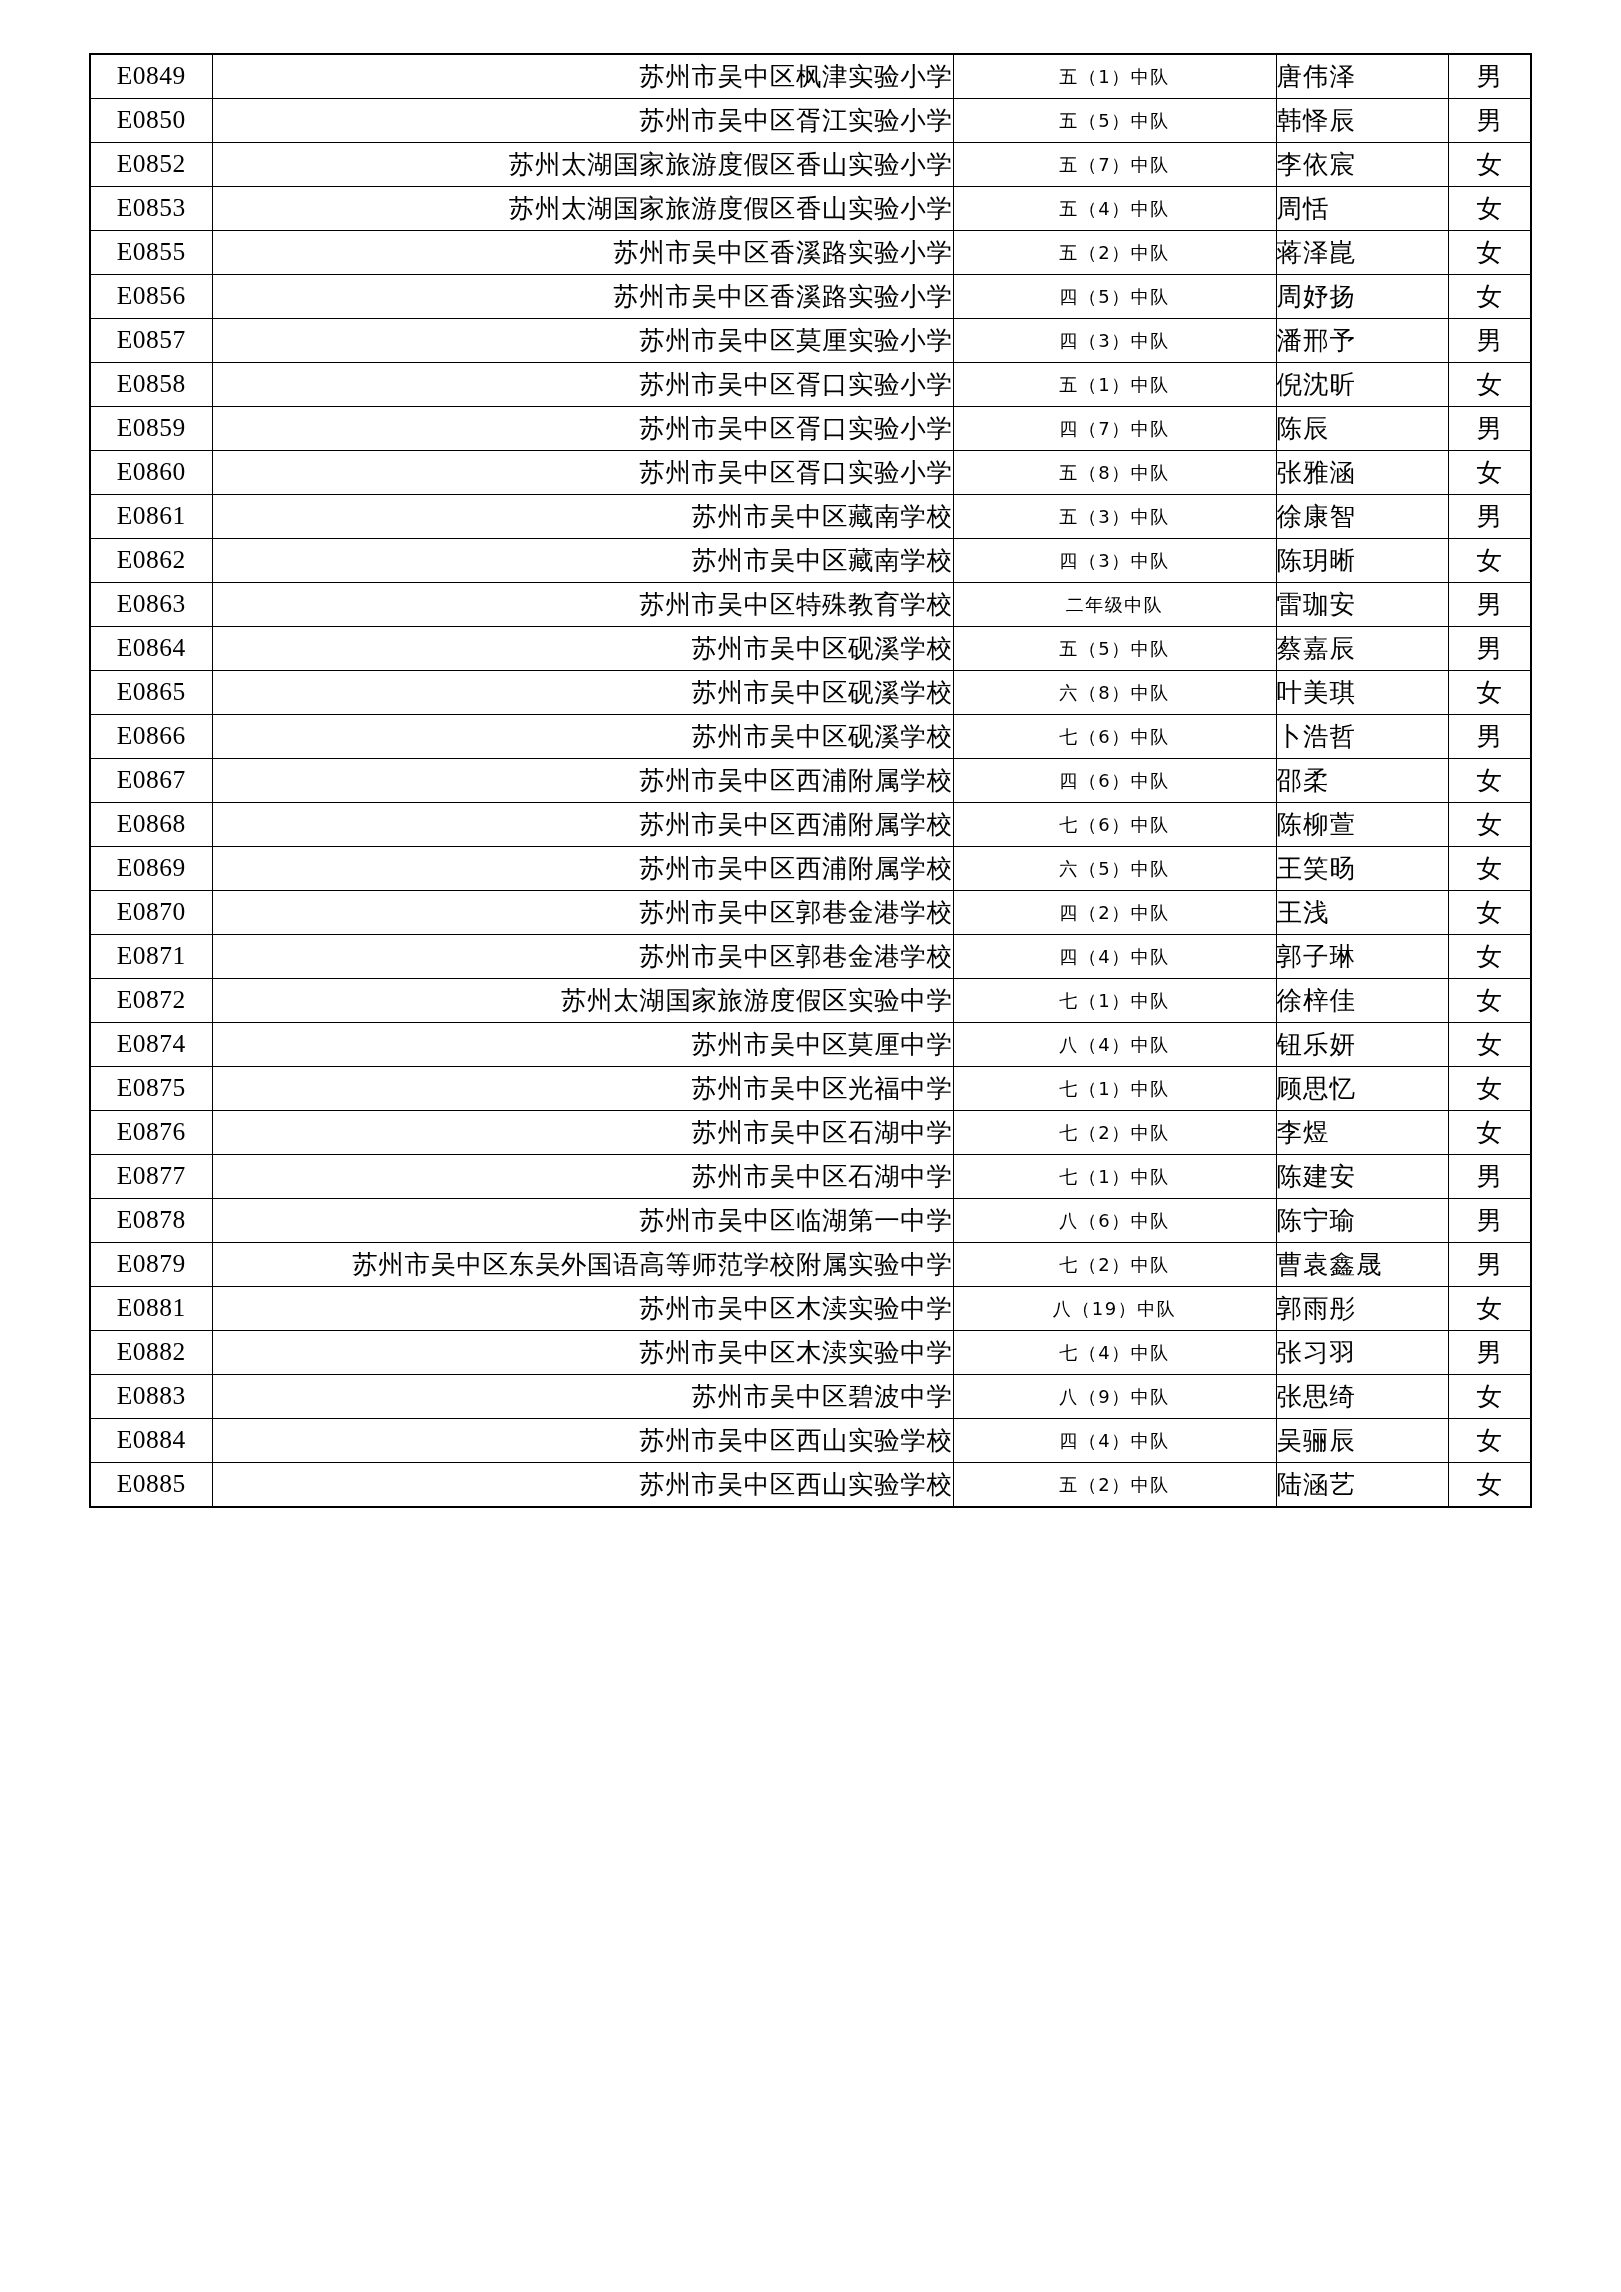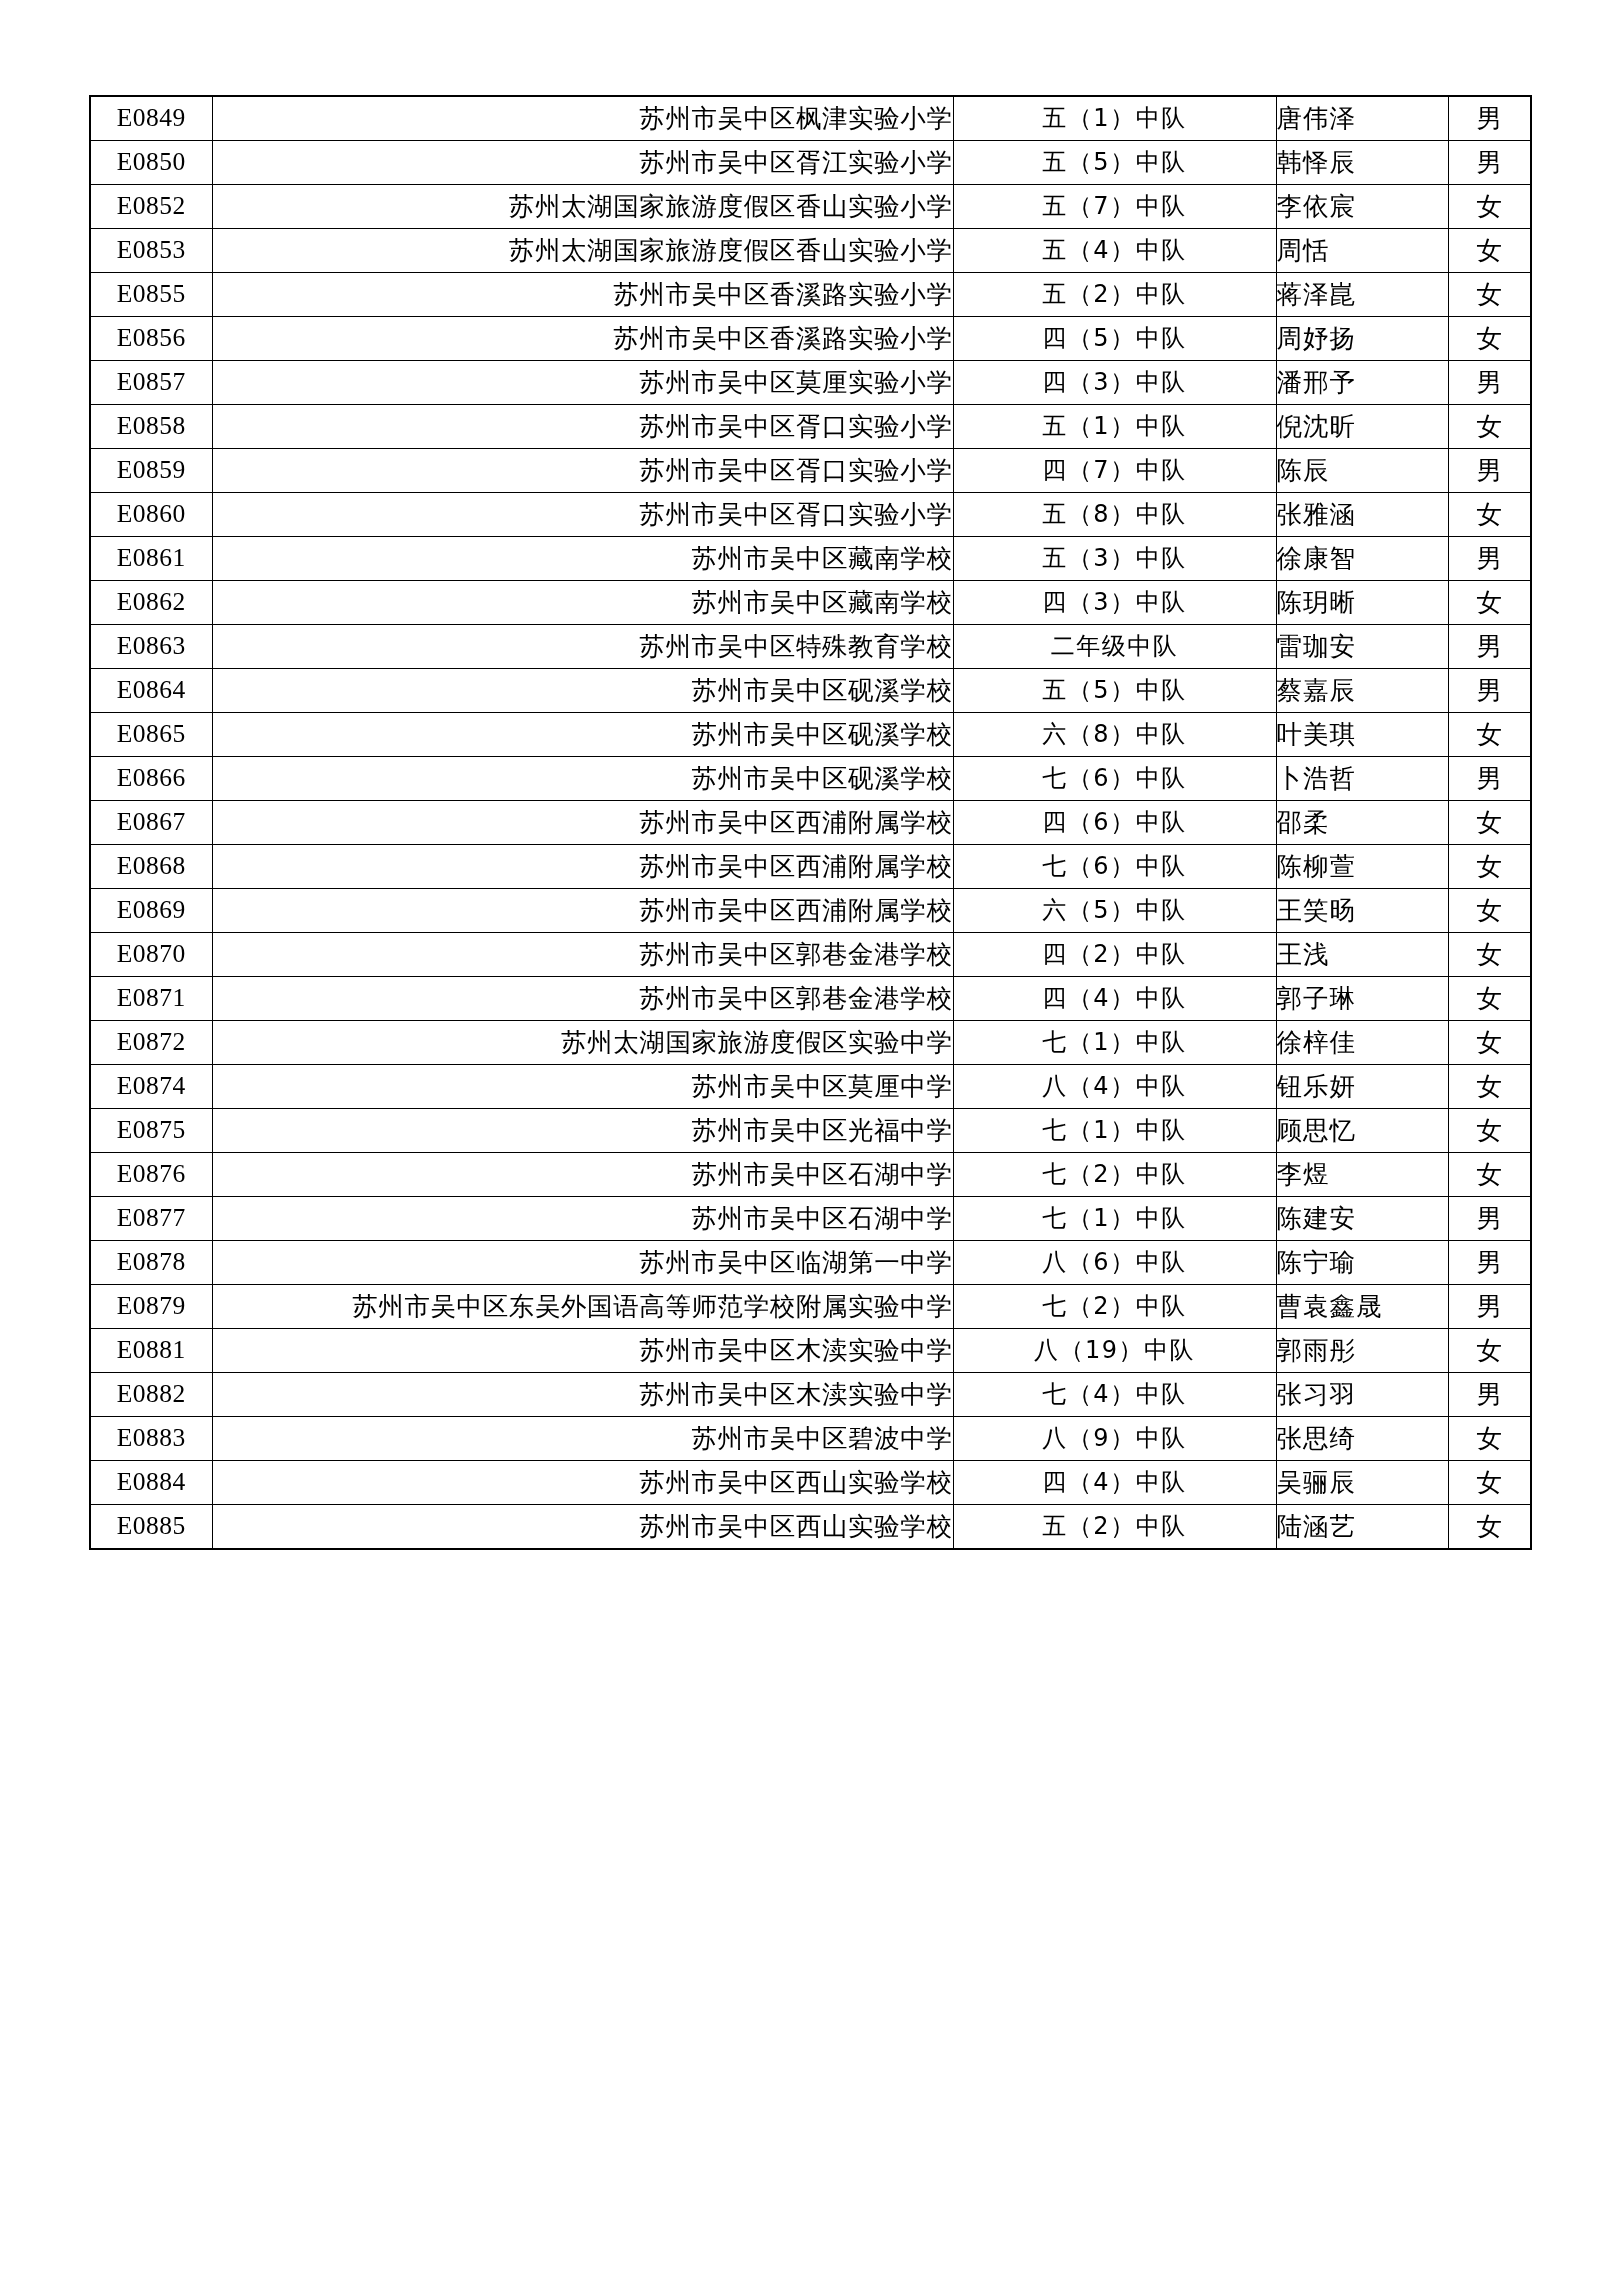--- a/index.html
+++ b/index.html
@@ -12,21 +12,21 @@
     height: 2293px;
     font-family: "Liberation Serif", "DejaVu Serif", serif;
     color: #000000;
     -webkit-font-smoothing: none;
   }
   .page {
     position: relative;
     width: 1621px;
     height: 2293px;
     box-sizing: border-box;
-    padding: 95px 0 0 0;
+    padding: 53px 0 0 0;
     background: #ffffff;
   }
   .roster-table {
     border-collapse: collapse;
     margin: 0 auto;
     width: 1441px;
     table-layout: fixed;
     border: 2.9px solid #000000;
   }
   .roster-table td {
@@ -55,21 +55,21 @@
     padding-left: 6.9px;
     font-family: "DejaVu Sans", "Liberation Sans", sans-serif;
     font-size: 25.5px;
     letter-spacing: 0.6px;
     white-space: normal;
     word-break: break-all;
   }
   .cell-class {
     text-align: center;
     font-family: "DejaVu Sans", "Liberation Sans", sans-serif;
-    font-size: 24px;
+    font-size: 18px;
     letter-spacing: 1.5px;
   }
   .cell-name {
     text-align: left;
     font-family: "DejaVu Sans", "Liberation Sans", sans-serif;
     font-size: 25.5px;
     letter-spacing: 1px;
   }
   .cell-sex {
     text-align: center;

